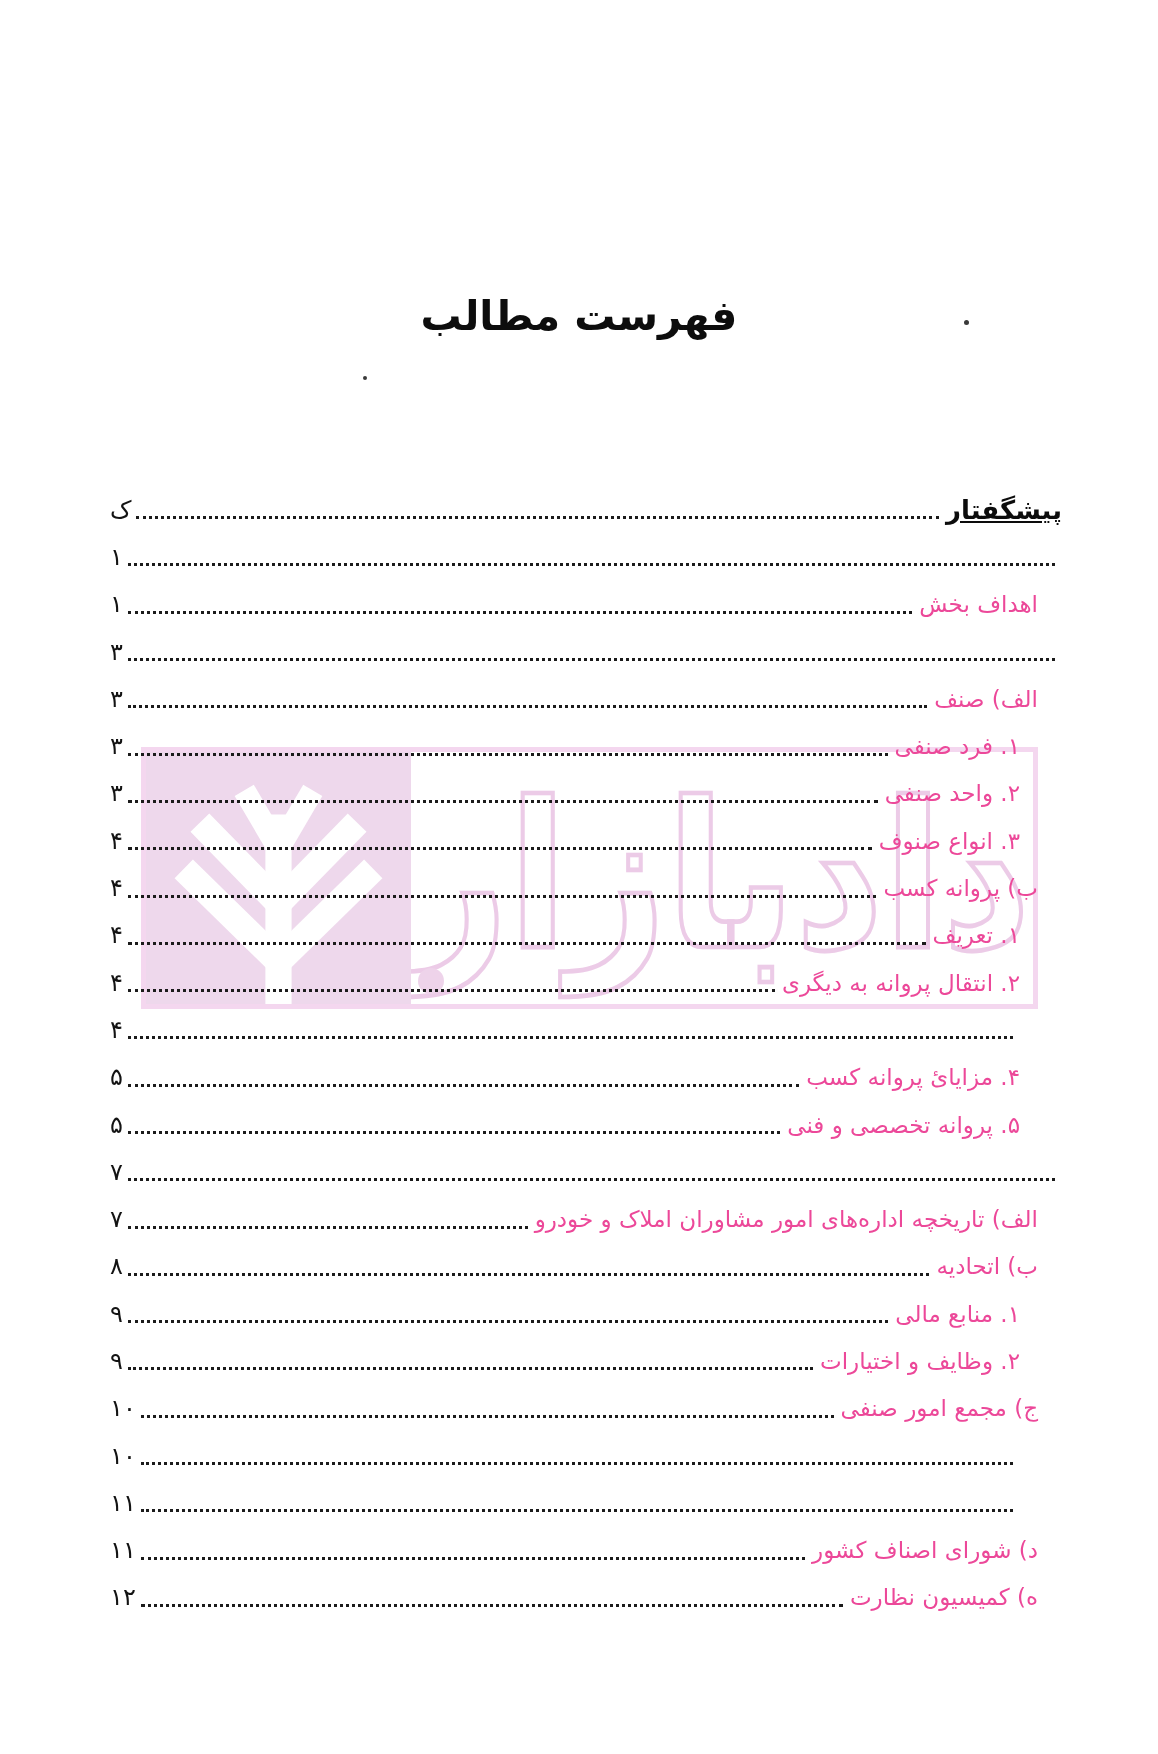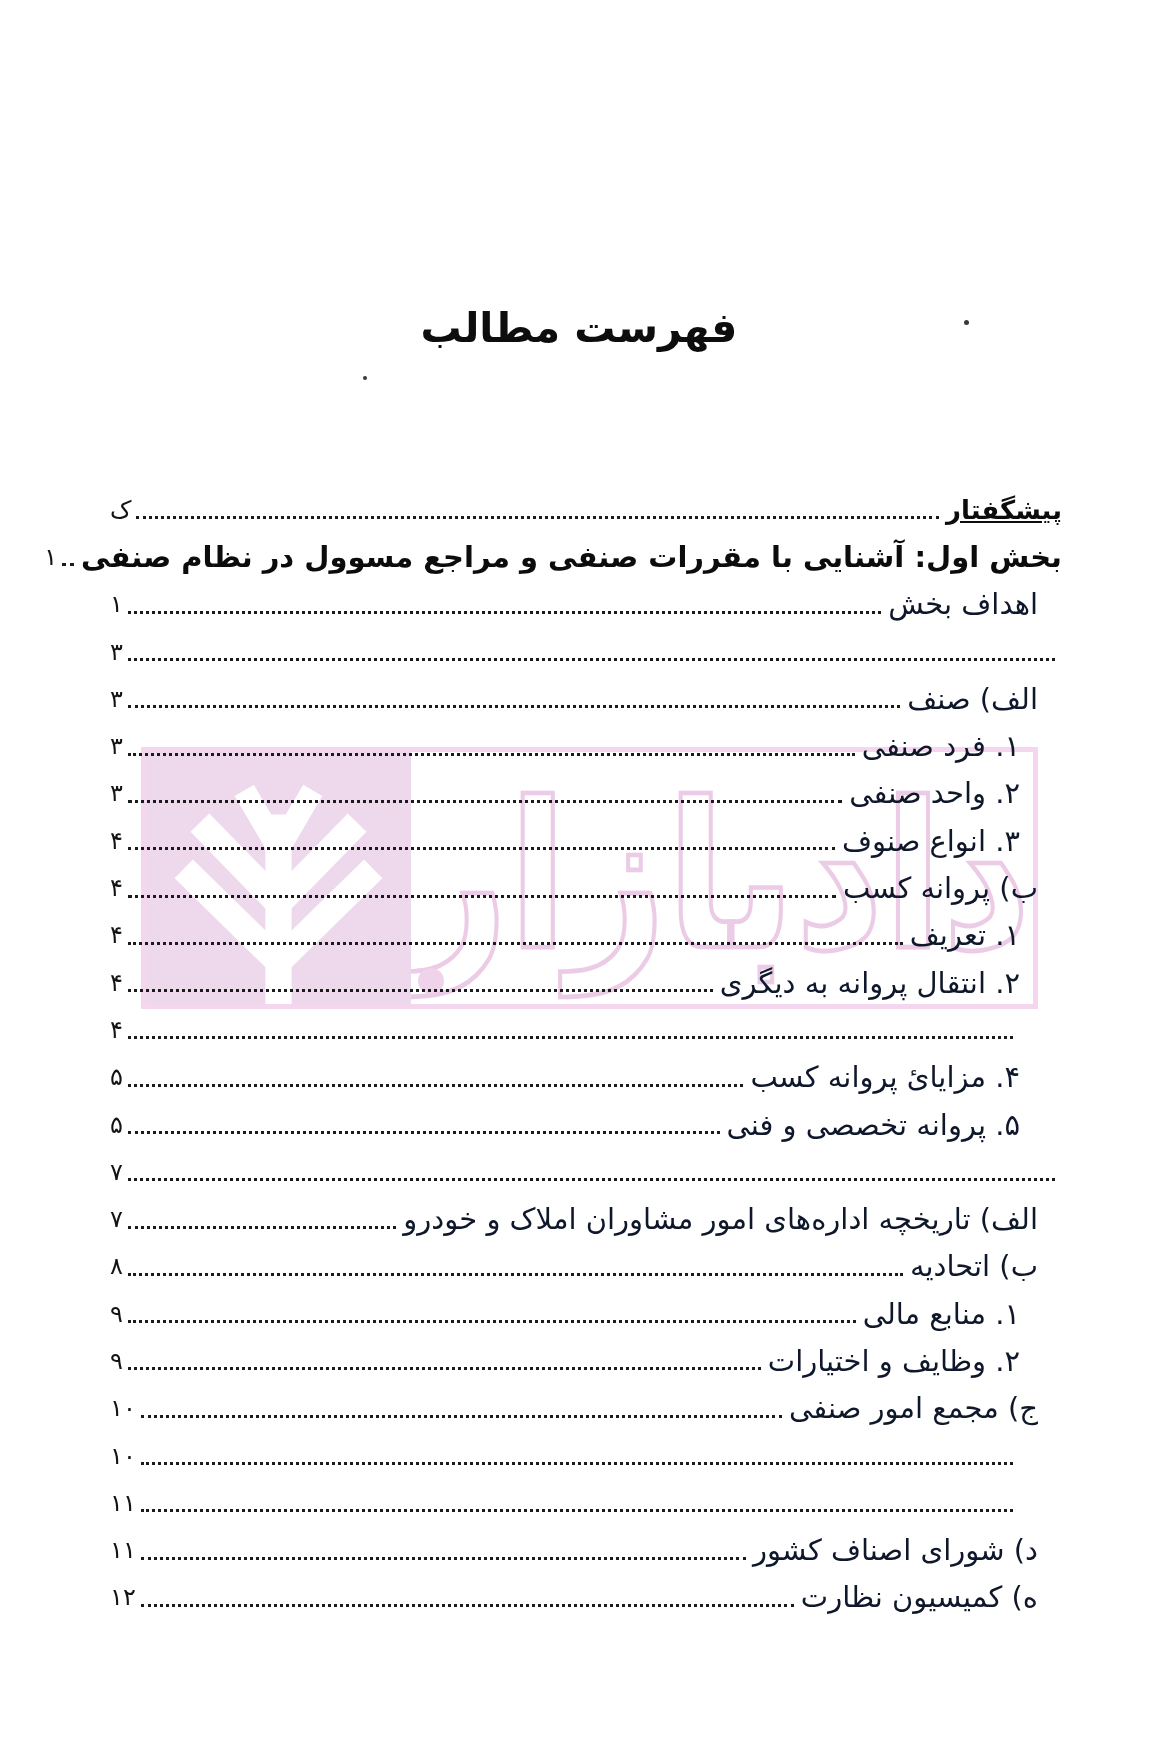--- a/index.html
+++ b/index.html
@@ -7,21 +7,21 @@
     width:1158px;height:1754px;
     background:#ffffff;
     position:relative;
     overflow:hidden;
     font-family:"DejaVu Sans",sans-serif;
     color:#141414;
   }
 
   
   .title{
-    position:absolute;top:304px;left:0;width:100%;
+    position:absolute;top:292px;left:0;width:100%;
     text-align:center;
     font-size:41px;font-weight:bold;color:#0d0d0d;
     margin:0;z-index:2;
   }
 
   
   .speck{position:absolute;background:#3a3a3a;border-radius:50%;z-index:3;}
   .speck.s1{left:964px;top:320px;width:5px;height:5px;}
   .speck.s2{left:363px;top:376px;width:4px;height:4px;}
 
@@ -55,21 +55,21 @@
   
   .toc{
     position:absolute;top:486px;right:96px;left:110px;
     direction:rtl;z-index:2;
   }
   .row{
     display:flex;align-items:center;
     height:47.3px;
   }
   .row .label{
-    font-size:29px;white-space:nowrap;color:#0f172a;
+    font-size:23px;white-space:nowrap;color:#ec4899;
   }
   .row.bold .label{font-weight:bold;font-size:26px;color:#0c0c0c;text-decoration:underline;}
   .row.bold-large .label{font-weight:bold;font-size:29px;color:#0c0c0c;}
   .row.ind1{padding-right:24px;}
   .row.ind2{padding-right:42px;}
   .leader{
     flex:1;min-width:12px;height:16px;
     border-bottom:3.2px dotted #1b1b1b;
     margin:0 7px 0 5px;
   }
@@ -103,21 +103,20 @@
   <div class="wm-dot"></div>
 </div>
 
 <div class="toc" id="toc">
     <div class="row bold">
     <span class="label">پیشگفتار</span>
     <span class="leader"></span>
     <span class="pagenum">ک</span>
   </div>
     <div class="row bold-large">
-    <span class="label">بخش اول: آشنایی با مقررات صنفی و مراجع مسوول در نظام صنفی</span>
     <span class="leader"></span>
     <span class="pagenum">۱</span>
   </div>
     <div class="row ind1">
     <span class="label">اهداف بخش</span>
     <span class="leader"></span>
     <span class="pagenum">۱</span>
   </div>
     <div class="row bold">
     <span class="leader"></span>

